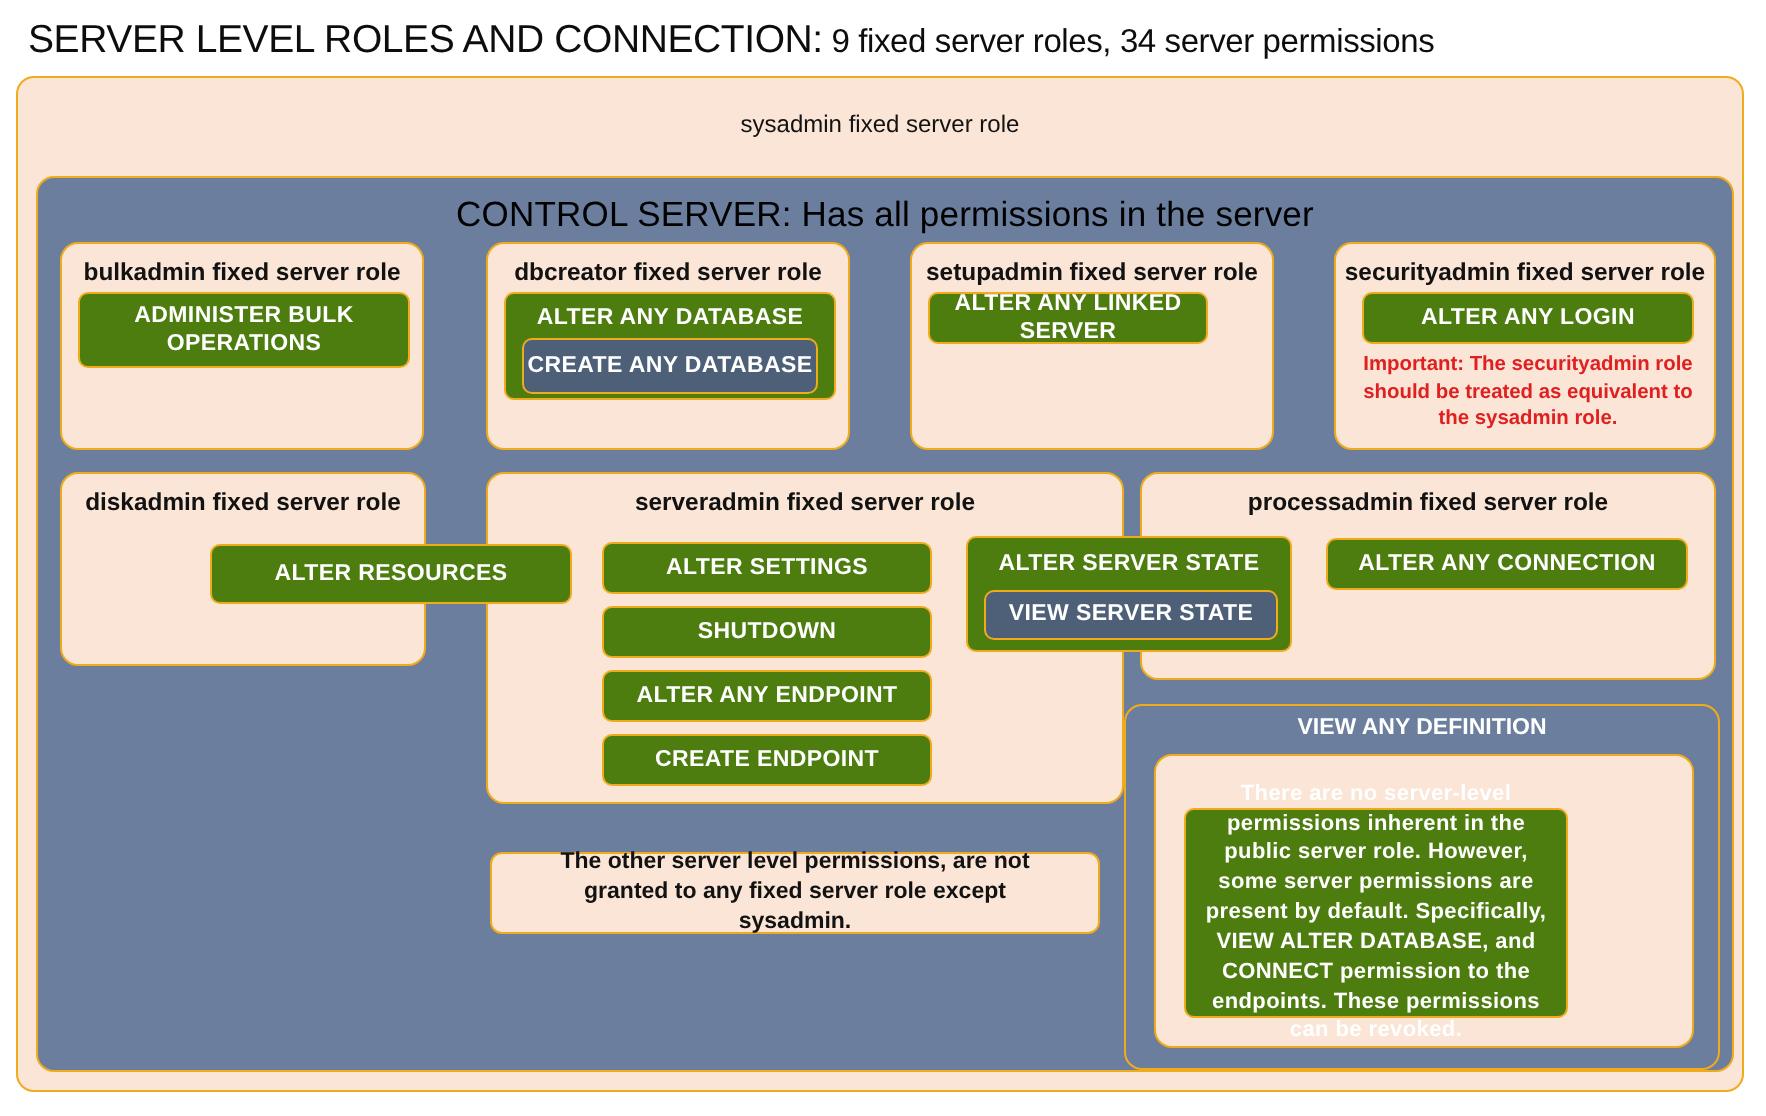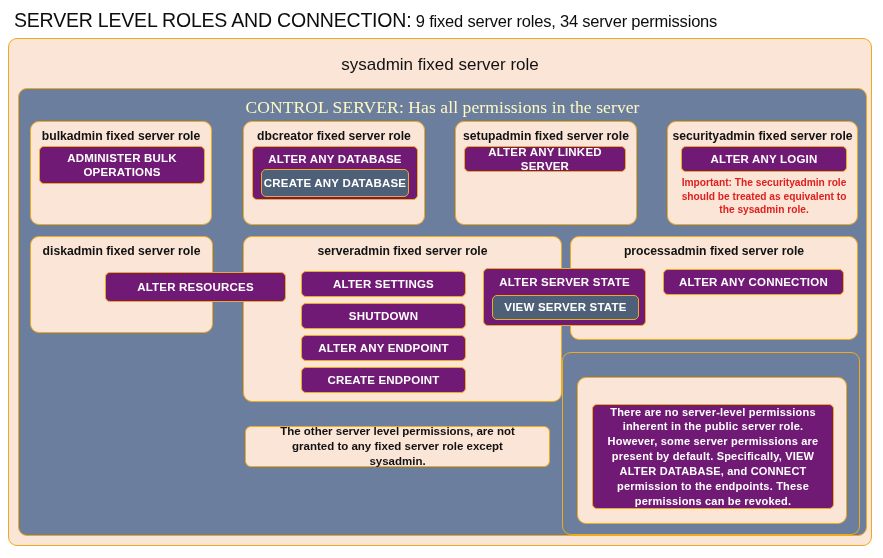--- a/index.html
+++ b/index.html
@@ -45,21 +45,21 @@
     background: #fae5d6;
     border: 1.6px solid #f0ab1c;
   }
   .slate {
     background: #6b7e9e;
     border: 1.6px solid #f0ab1c;
   }
   .perm {
     position: absolute;
     box-sizing: border-box;
-    background: #701a75;
+    background: #4d7c0f;
     border: 1.4px solid #f0ab1c;
     border-radius: 5px;
     color: #ffffff;
     font-weight: bold;
     font-size: 11.5px;
     letter-spacing: 0.2px;
     display: flex;
     align-items: center;
     justify-content: center;
     text-align: center;
@@ -80,44 +80,43 @@
   }
 
   
   #sysadmin-panel { left: 8px;  top: 38px;  width: 864px; height: 508px; }
   #control-server-panel { left: 18px; top: 88px; width: 849px; height: 448px; }
   #control-server-label {
     position: absolute;
     left: 0; top: 8px;
     width: 100%;
     text-align: center;
-    color: #fef9c3;
+    color: #000000;
     font-size: 17.5px;
     letter-spacing: 0.1px;
-    font-family: Liberation Serif, serif;
   }
   #sysadmin-label {
     position: absolute;
     left: 0; top: 16px;
     width: 100%;
     text-align: center;
     color: #121212;
-    font-size: 17px;
+    font-size: 12px;
   }
 
   
   #role-bulkadmin     { left: 30px;  top: 121px; width: 182px; height: 104px; }
   #role-dbcreator     { left: 243px; top: 121px; width: 182px; height: 104px; }
   #role-setupadmin    { left: 455px; top: 121px; width: 182px; height: 104px; }
   #role-securityadmin { left: 667px; top: 121px; width: 191px; height: 104px; }
 
   #perm-administer-bulk  { left: 8px;  top: 24px; width: 166px; height: 38px; }
   #perm-alter-any-db     { left: 8px;  top: 24px; width: 166px; height: 54px; align-items: flex-start; padding-top: 5px; }
   #perm-create-any-db    { left: 17px; top: 47px; width: 148px; height: 28px; }
-  #perm-alter-linked     { left: 8px;  top: 24px; width: 162px; height: 26px; }
+  #perm-alter-linked     { left: 8px;  top: 24px; width: 140px; height: 26px; }
   #perm-alter-any-login  { left: 13px; top: 24px; width: 166px; height: 26px; }
   #securityadmin-note {
     position: absolute;
     left: 8px; top: 54px;
     width: 176px;
     color: #e02020;
     font-size: 10.2px;
     font-weight: bold;
     text-align: center;
     line-height: 1.34;
@@ -156,21 +155,21 @@
     position: absolute;
     left: 0; top: 5px;
     width: 100%;
     text-align: center;
     font-size: 12.2px;
     font-weight: bold;
     color: #121212;
     margin-top: 37px;
   }
   #public-role-text {
-    left: 14px; top: 26px; width: 242px; height: 105px;
+    left: 14px; top: 26px; width: 192px; height: 105px;
     font-size: 11px;
     line-height: 1.35;
     padding: 0 5px;
     box-sizing: border-box;
   }
 
   
   #other-perms-note {
     left: 245px; top: 426px; width: 305px; height: 41px;
     background: #fae5d6;
@@ -245,19 +244,20 @@
 </div>
 
 <div class="perm" id="perm-alter-resources">ALTER RESOURCES</div>
 
 <div class="perm" id="perm-alter-server-state">
   <span>ALTER SERVER  STATE</span>
   <div class="perm perm-dark" id="perm-view-server-state">VIEW SERVER  STATE</div>
 </div>
 
 <div class="panel slate" id="public-group">
+  <div id="view-any-definition-label">VIEW ANY DEFINITION</div>
   <div class="panel peach" id="public-role-panel">
     <div id="public-role-title">public  fixed server role</div>
     <div class="perm" id="public-role-text">There are no server-level permissions inherent in the public server role. However, some server permissions are present by default. Specifically, VIEW ALTER DATABASE, and CONNECT permission to the endpoints. These permissions can be revoked.</div>
   </div>
 </div>
 
 <div id="other-perms-note">The other server level permissions,  are not granted to any fixed server role except sysadmin.</div>
 
 </body></html>

